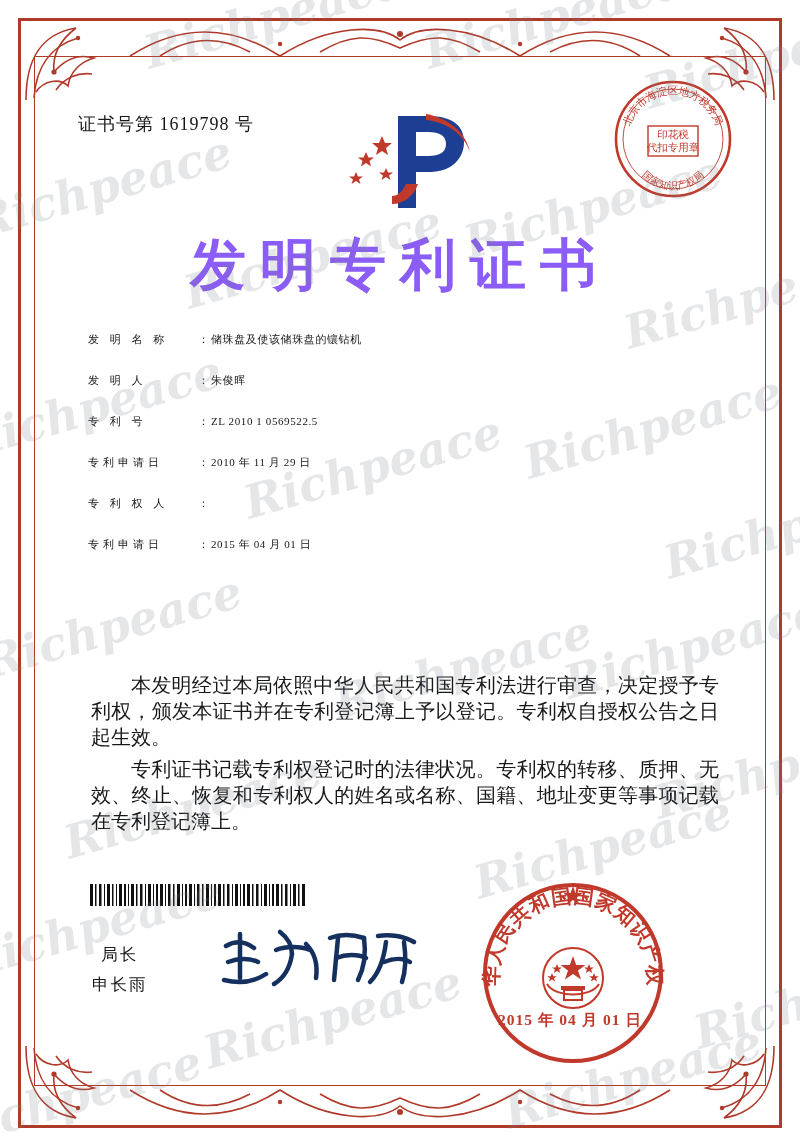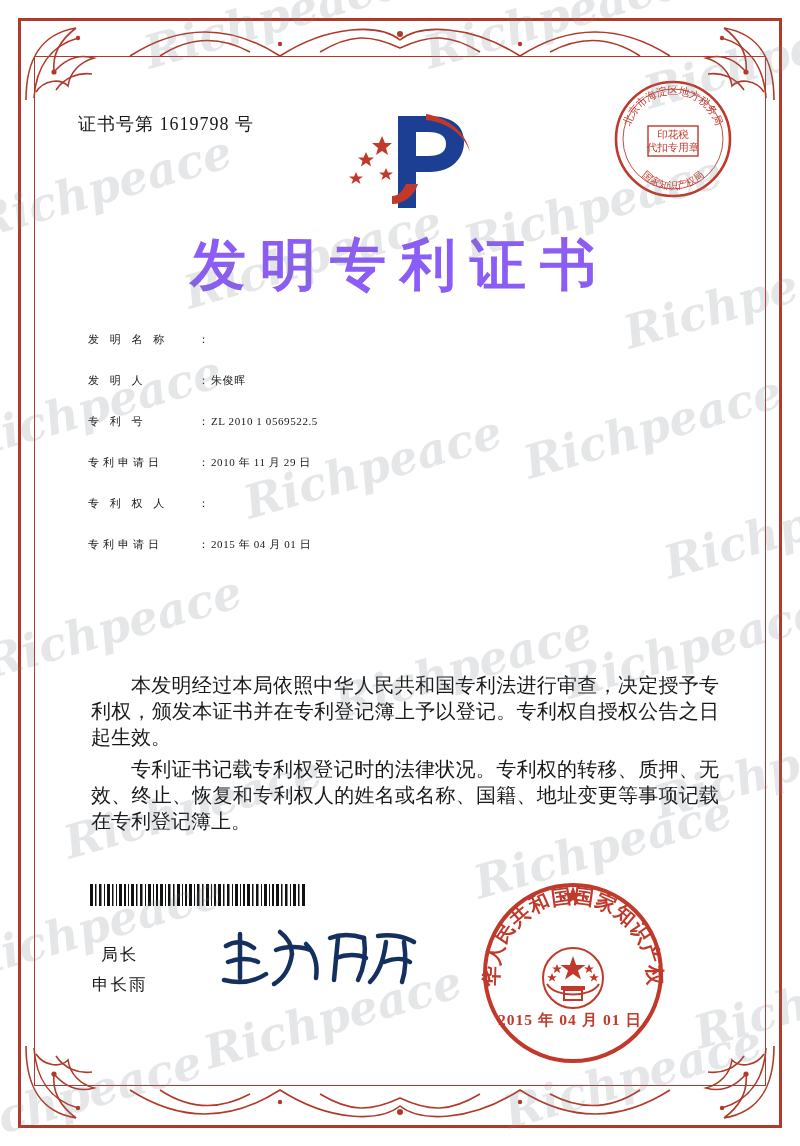--- a/index.html
+++ b/index.html
@@ -301,20 +301,21 @@
       </g>
     </svg>
   </div>
 
   <div class="cert-title">发明专利证书</div>
 
   <div class="fields">
     <div class="field-row">
       <span class="field-label">发 明 名 称</span>
       <span class="field-colon">：</span>
+      <span class="field-value">储珠盘及使该储珠盘的镶钻机</span>
     </div>
     <div class="field-row">
       <span class="field-label">发 明 人</span>
       <span class="field-colon">：</span>
       <span class="field-value">朱俊晖</span>
     </div>
     <div class="field-row">
       <span class="field-label">专 利 号</span>
       <span class="field-colon">：</span>
       <span class="field-value">ZL 2010 1 0569522.5</span>

